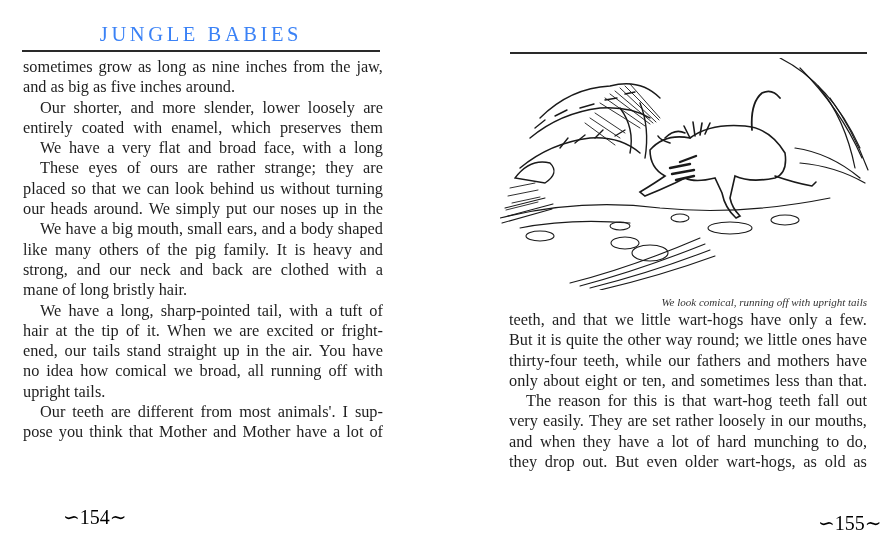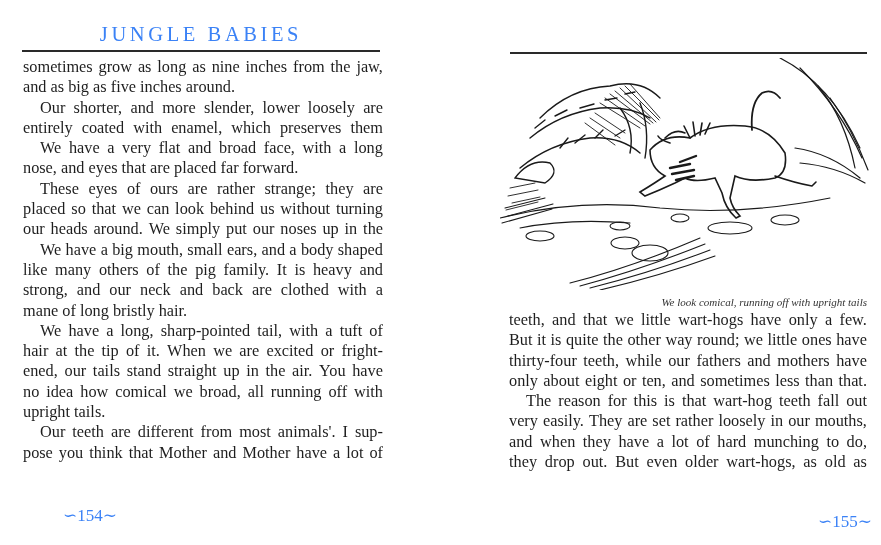--- a/index.html
+++ b/index.html
@@ -14,21 +14,21 @@
     .rule { position: absolute; height: 2px; background: #2a2a2a; }
     #page-left .rule { left: 22px; width: 358px; top: 50px; }
     #page-right .rule { left: 30px; width: 357px; top: 52px; }
     .body-text { position: absolute; font-size: 16.3px; line-height: 20.3px; }
     #page-left .body-text { left: 23px; width: 360px; top: 57px; }
     #page-right .body-text { left: 29px; width: 358px; top: 310px; }
     .line { white-space: nowrap; height: 20.3px; display: flex; }
     .line.justify { justify-content: space-between; }
     .line.indent { padding-left: 17px; }
     .line span.w { display: inline-block; }
-    .folio { position: absolute; font-size: 17px; color: #3b82f6; }
+    .folio { position: absolute; font-size: 20px; color: #000000; }
     #page-left .folio { left: 63px; top: 505px; }
     #page-right .folio { left: 290px; top: 511px; margin-left: 48px; }
     .caption { position: absolute; right: 14px; top: 296px; font-style: italic; font-size: 11px; color: #333; }
     .illustration { position: absolute; left: 20px; top: 58px; width: 372px; height: 232px; }
   </style>
 </head>
 <body>
 
 <div class="page" id="page-left">
   <div class="running-head">JUNGLE BABIES</div>
@@ -72,21 +72,20 @@
         <span class="w">a</span>
         <span class="w">very</span>
         <span class="w">flat</span>
         <span class="w">and</span>
         <span class="w">broad</span>
         <span class="w">face,</span>
         <span class="w">with</span>
         <span class="w">a</span>
         <span class="w">long</span>
       </div>
-      <div class="line">nose, and eyes that are placed far forward.</div>
       <div class="line justify indent">
         <span class="w">These</span>
         <span class="w">eyes</span>
         <span class="w">of</span>
         <span class="w">ours</span>
         <span class="w">are</span>
         <span class="w">rather</span>
         <span class="w">strange;</span>
         <span class="w">they</span>
         <span class="w">are</span>

